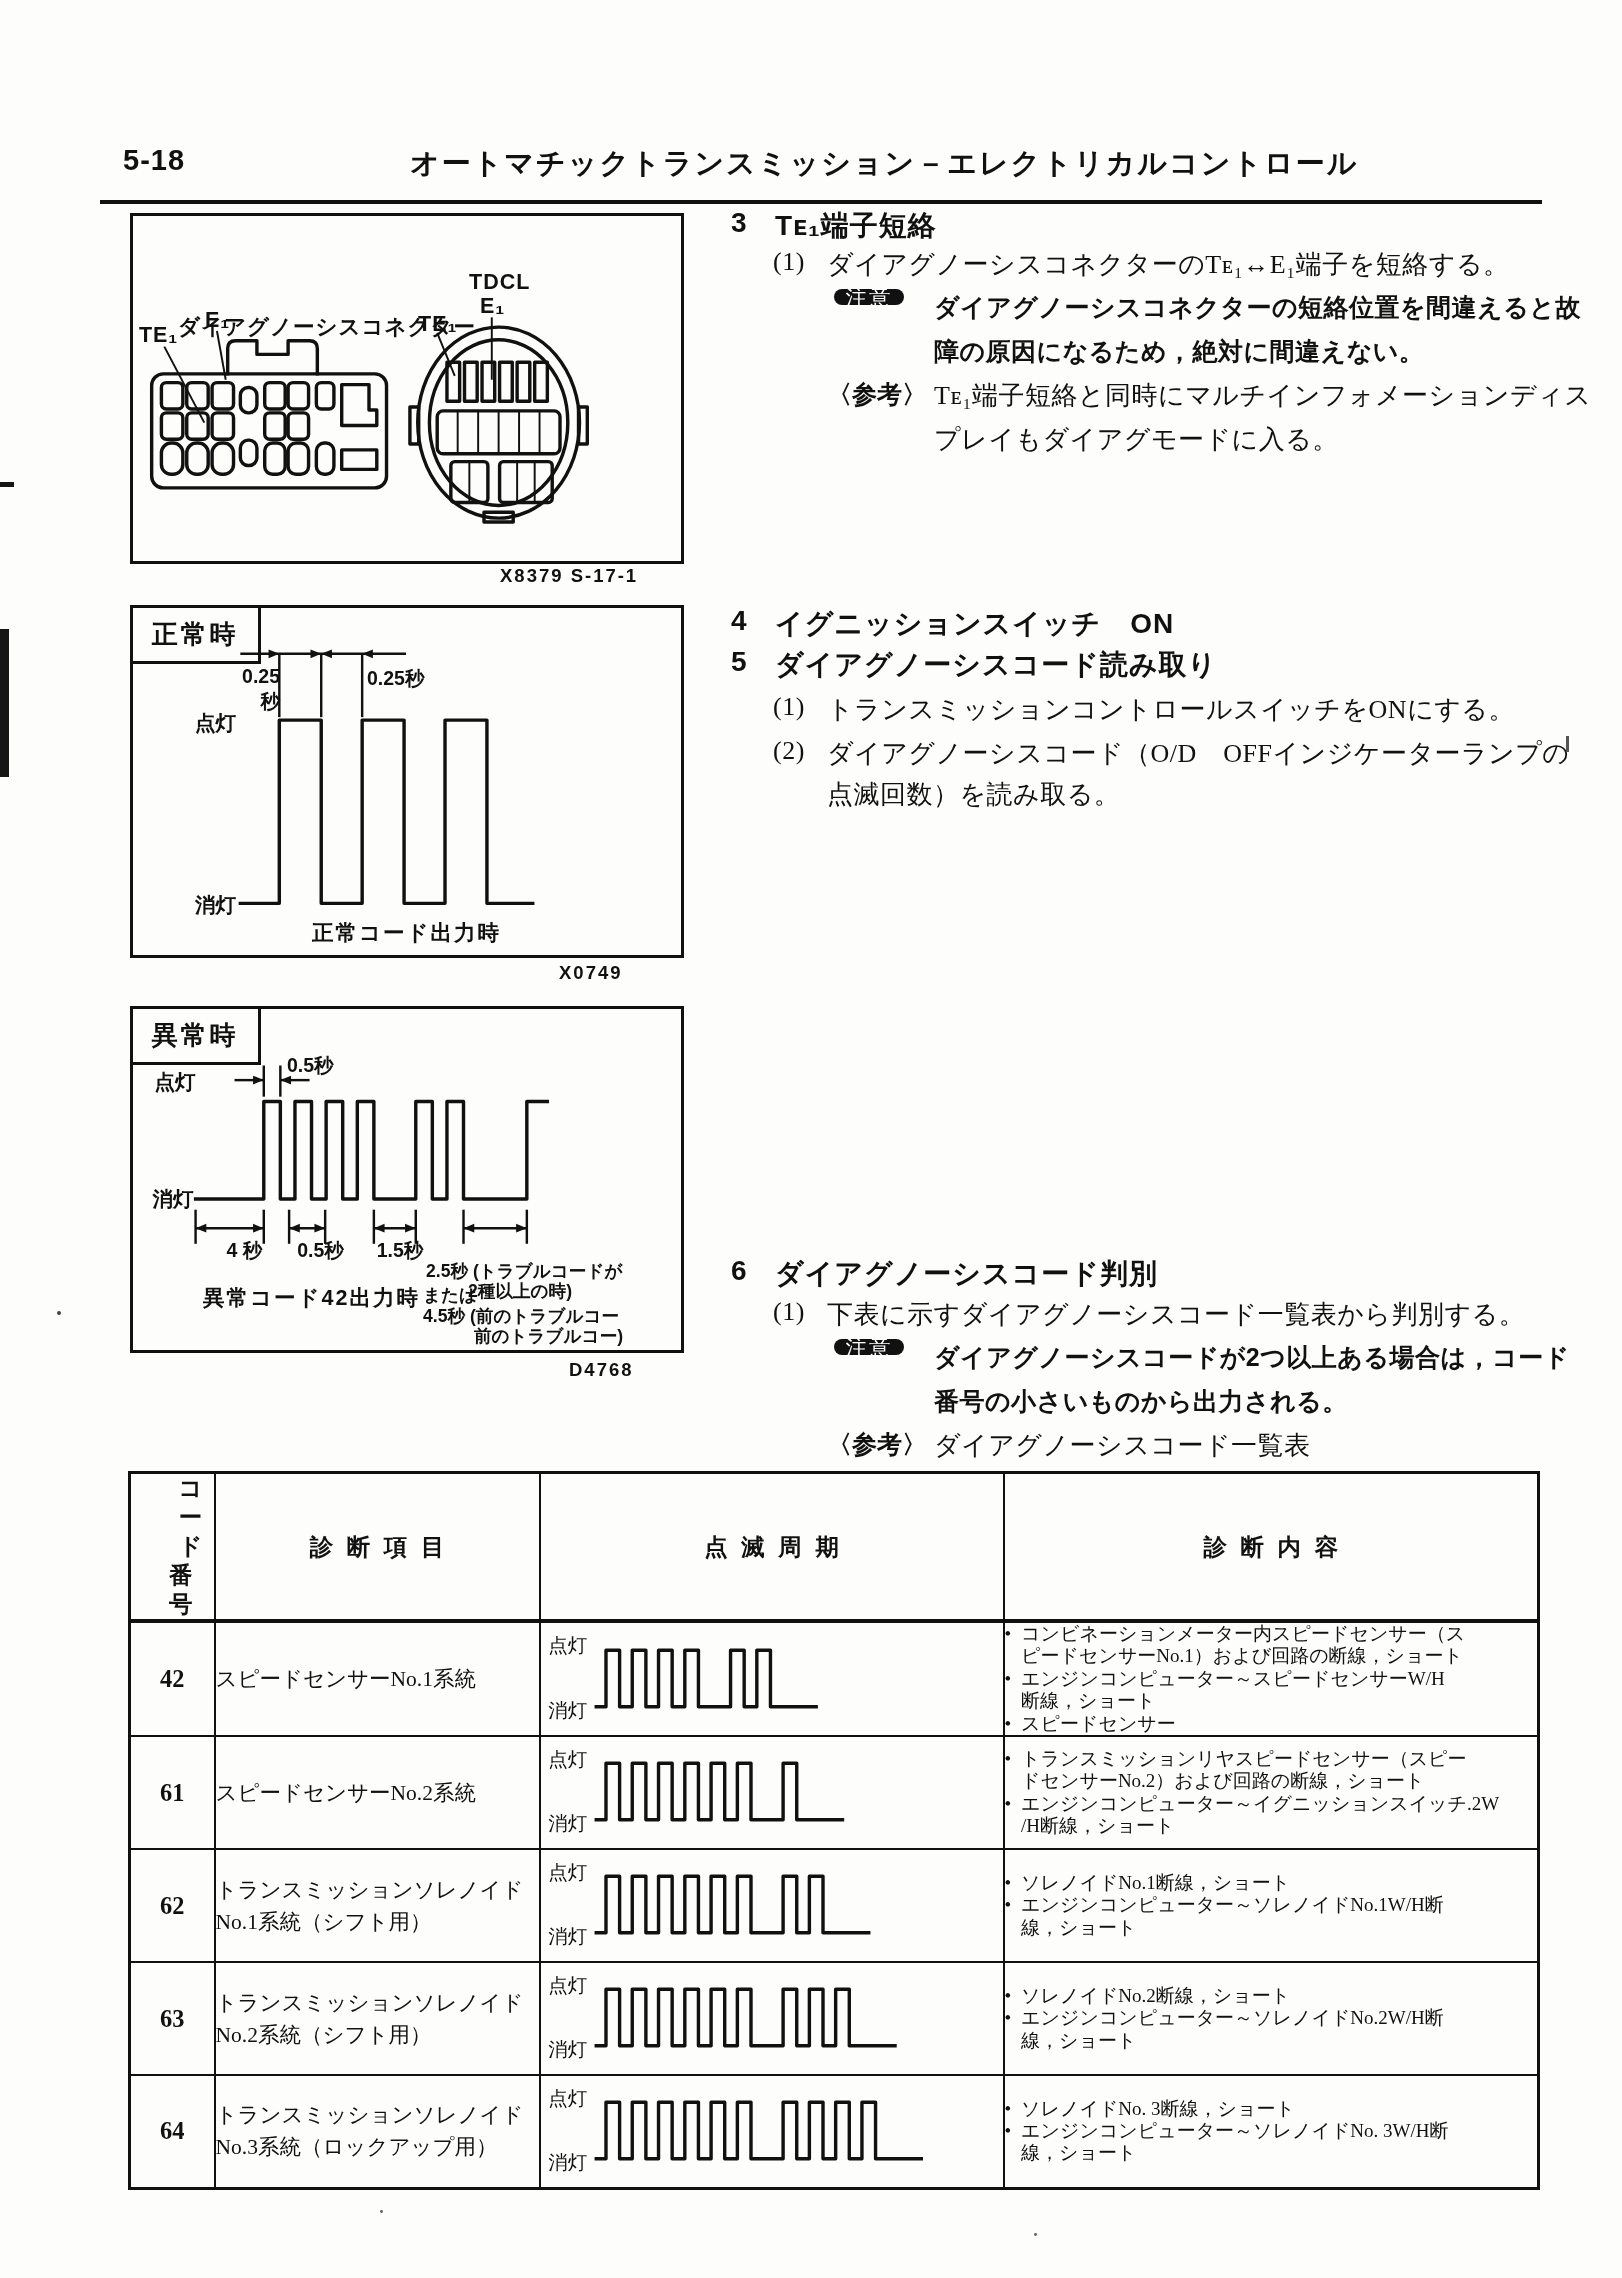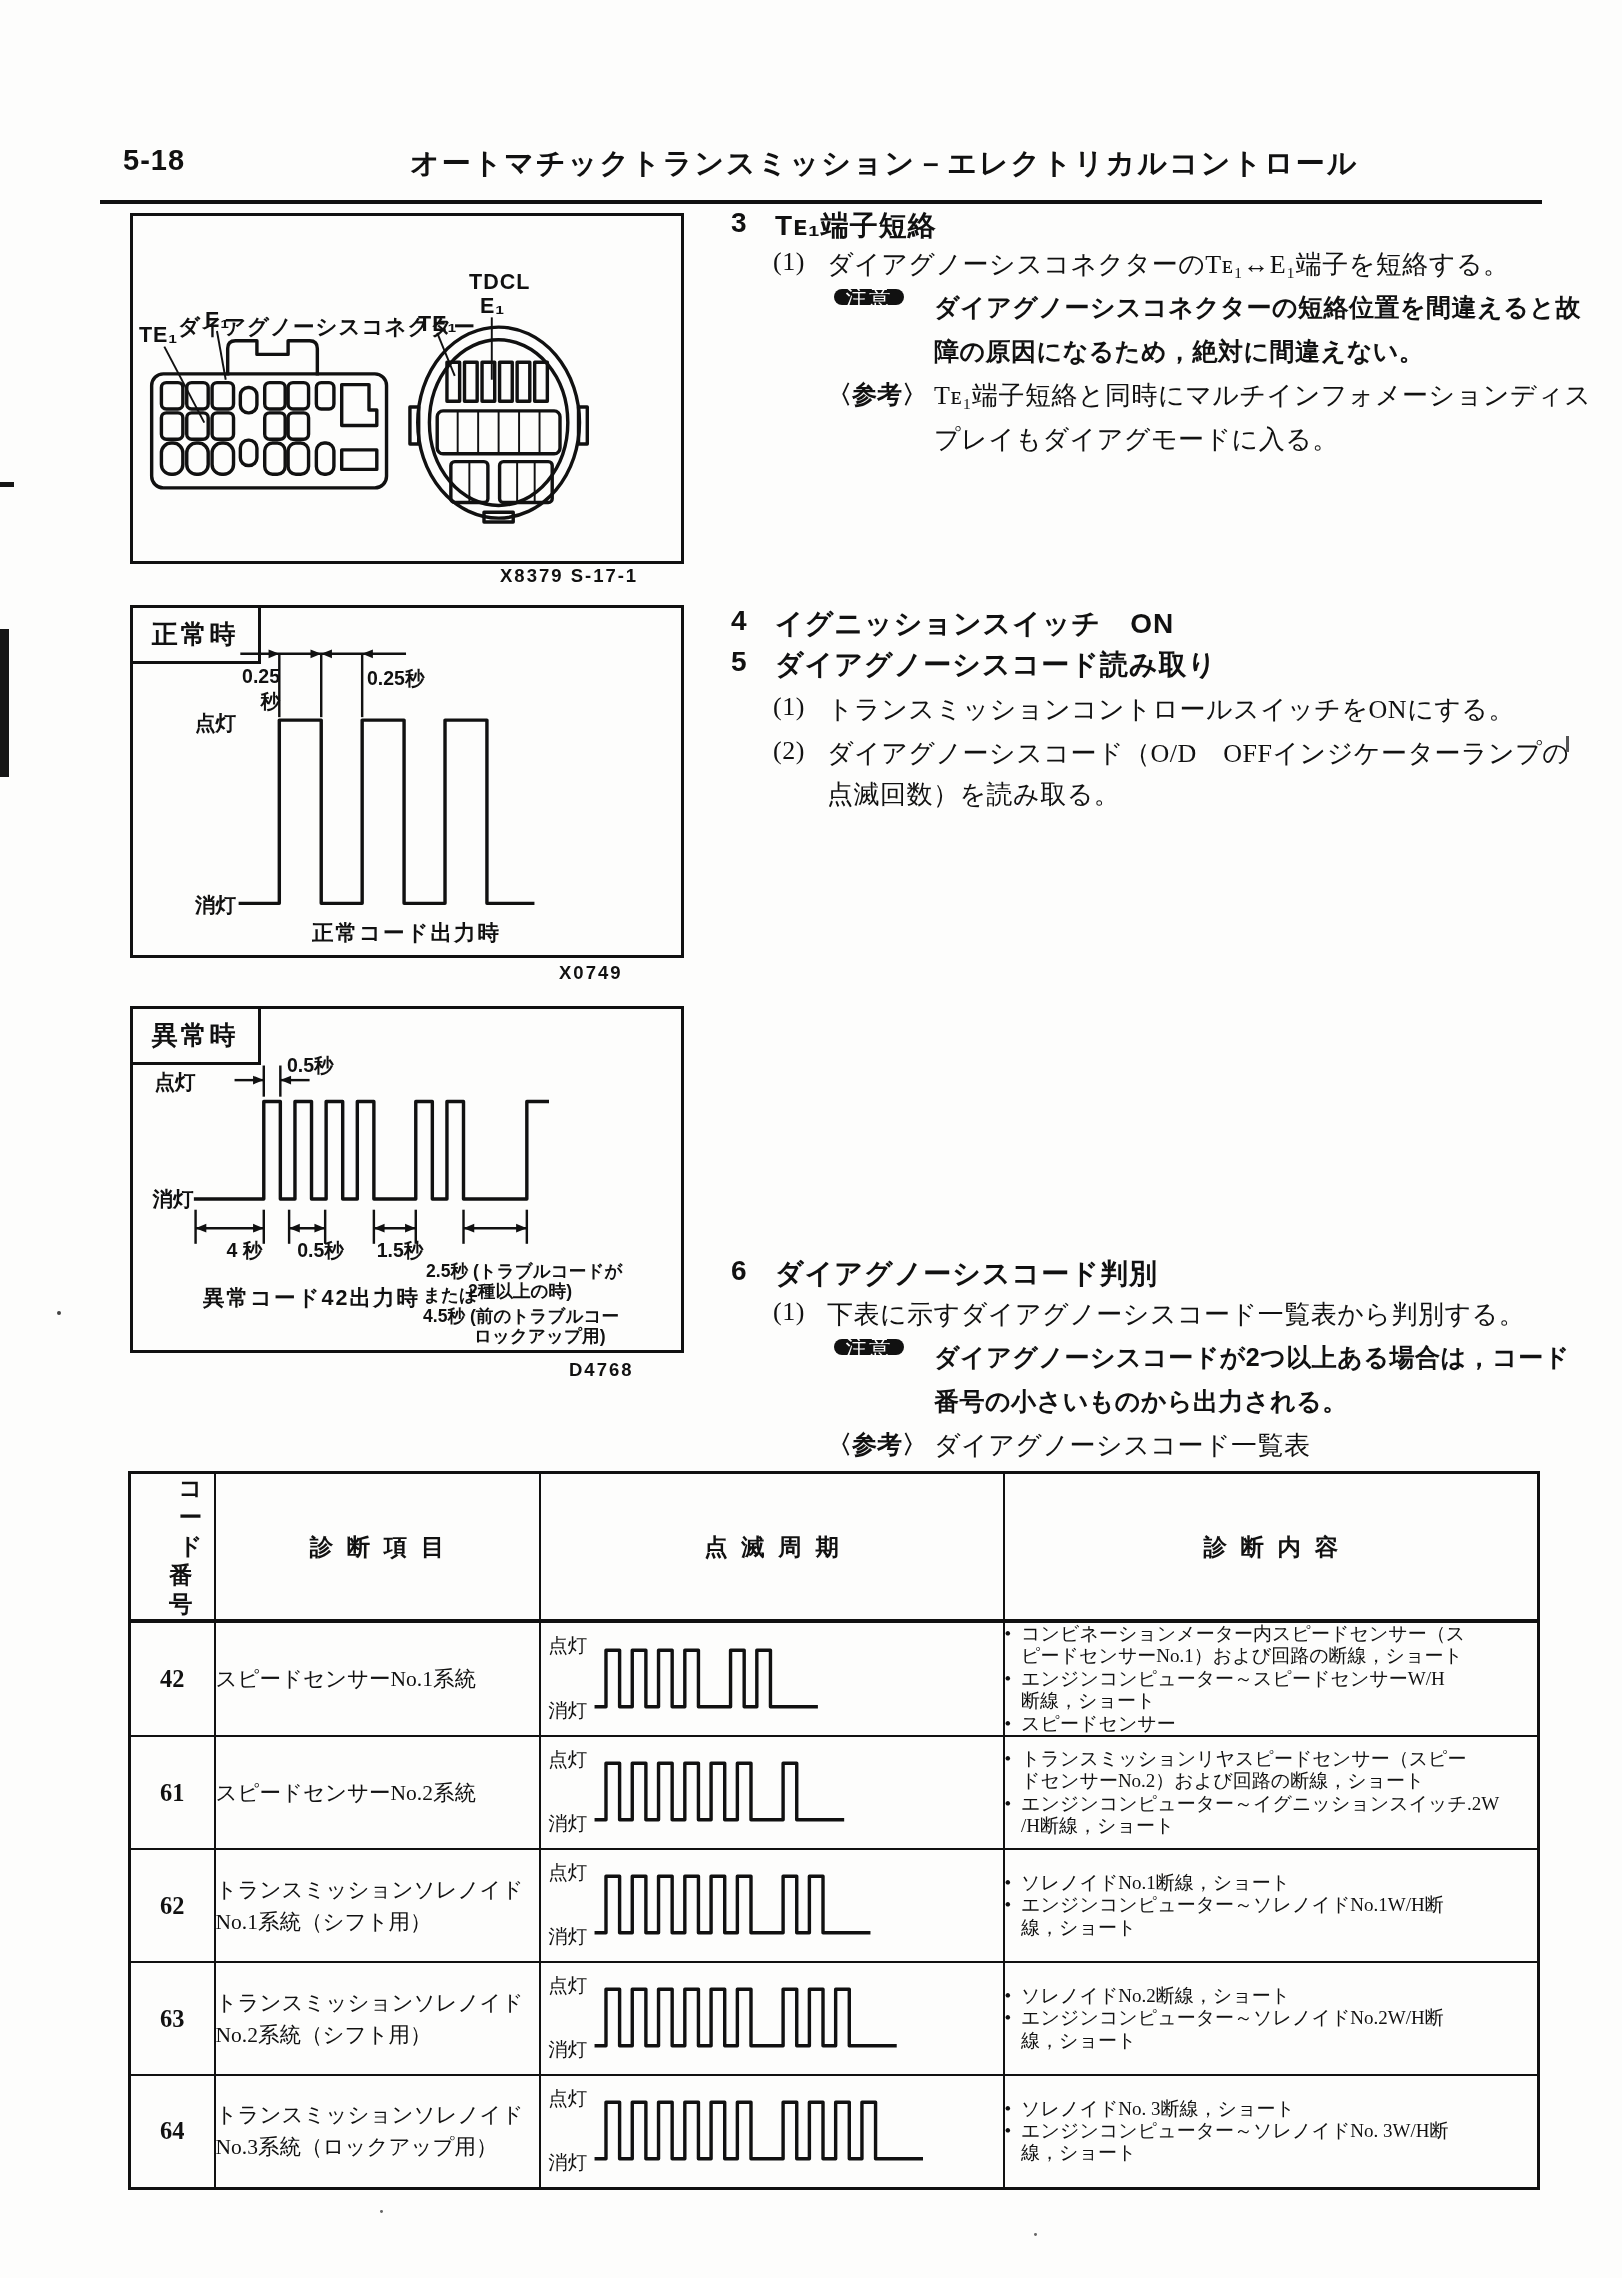--- a/index.html
+++ b/index.html
@@ -200,21 +200,21 @@
     <div class="wavelabel gothic" style="left:19.5px;top:59px;">点灯</div>
     <div class="wavelabel gothic" style="left:17.6px;top:176px;">消灯</div>
     <div class="dimlabel gothic" style="left:154px;top:43px;">0.5秒</div>
     <div class="dimlabel gothic" style="left:82px;top:228px;width:59px;text-align:center;">4 秒</div>
     <div class="dimlabel gothic" style="left:158px;top:228px;width:59px;text-align:center;">0.5秒</div>
     <div class="dimlabel gothic" style="left:237px;top:228px;width:60px;text-align:center;">1.5秒</div>
     <div class="dimsmall gothic nowrap" style="left:293px;top:250px;">2.5秒 (トラブルコードが</div>
     <div class="dimsmall gothic nowrap" style="left:335px;top:270px;">2種以上の時)</div>
     <div class="dimsmall gothic nowrap" style="left:290px;top:274px;">または</div>
     <div class="dimsmall gothic nowrap" style="left:290px;top:295px;">4.5秒 (前のトラブルコー</div>
-    <div class="dimsmall gothic nowrap" style="left:341px;top:315px;">ロックアップ用)</div>
+    <div class="dimsmall gothic nowrap" style="left:341px;top:315px;">前のトラブルコー)</div>
     <div class="figcaption gothic nowrap" style="left:70px;top:274px;">異常コード42出力時</div>
   </div>
   <div class="abs figid gothic" style="left:569px;top:1359px;">D4768</div>
 
   <div class="abs secnum gothic" style="left:731px;top:207px;">3</div>
   <div class="abs sechead gothic nowrap" style="left:775px;top:207px;">Tᴇ₁端子短絡</div>
   <div class="abs bodyline mincho" style="left:773px;top:247px;">(1)</div>
   <div class="abs bodyline mincho nowrap" style="left:827px;top:247px;">ダイアグノーシスコネクターのTᴇ₁↔E₁端子を短絡する。</div>
   <div class="abs badge" style="left:834px;top:289px;">注意</div>
   <div class="abs noteline nowrap" style="left:934px;top:291px;">ダイアグノーシスコネクターの短絡位置を間違えると故</div>

